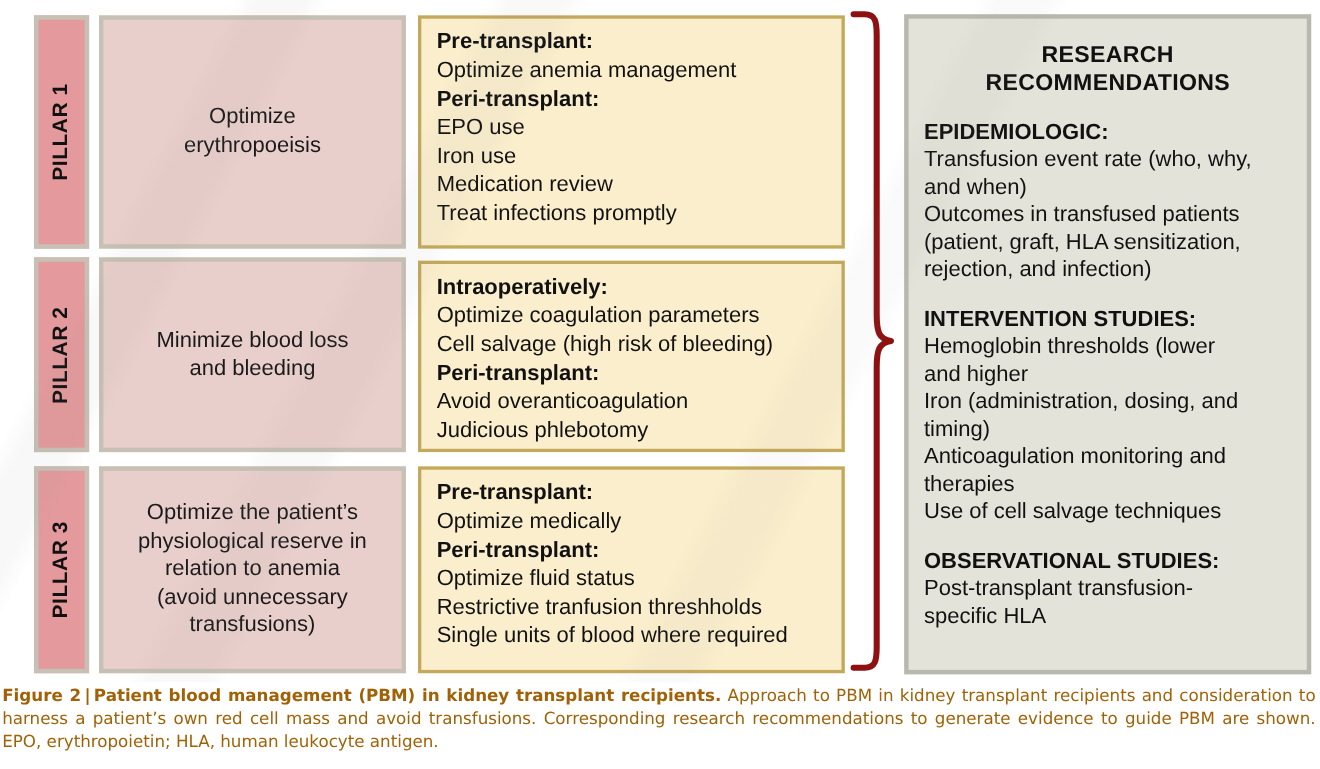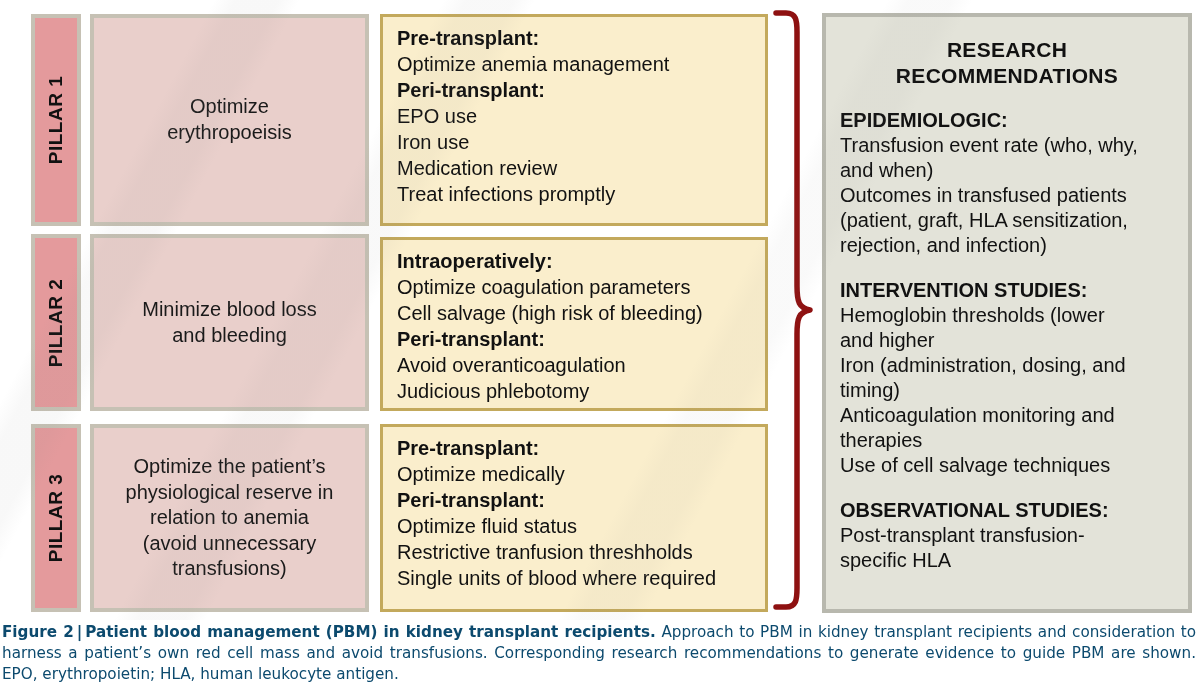--- a/index.html
+++ b/index.html
@@ -85,21 +85,21 @@
   .research .sec{margin-top:20px;}
   .research .sec-title{font-weight:bold;font-size:20px;line-height:1.25;}
   .research .sec-line{font-size:20px;line-height:1.25;}
 
   
   .caption{
     position:absolute;left:2px;top:622px;width:1194px;
     font-family:"DejaVu Sans",sans-serif;
     font-size:15.2px;
     line-height:1.37;
-    color:#0c4a6e;
+    color:#a16207;
     text-align:justify;
     text-justify:inter-word;
   }
   .caption b{font-weight:bold;}
 </style>
 </head>
 <body>
 
 <div id="fig">
 

